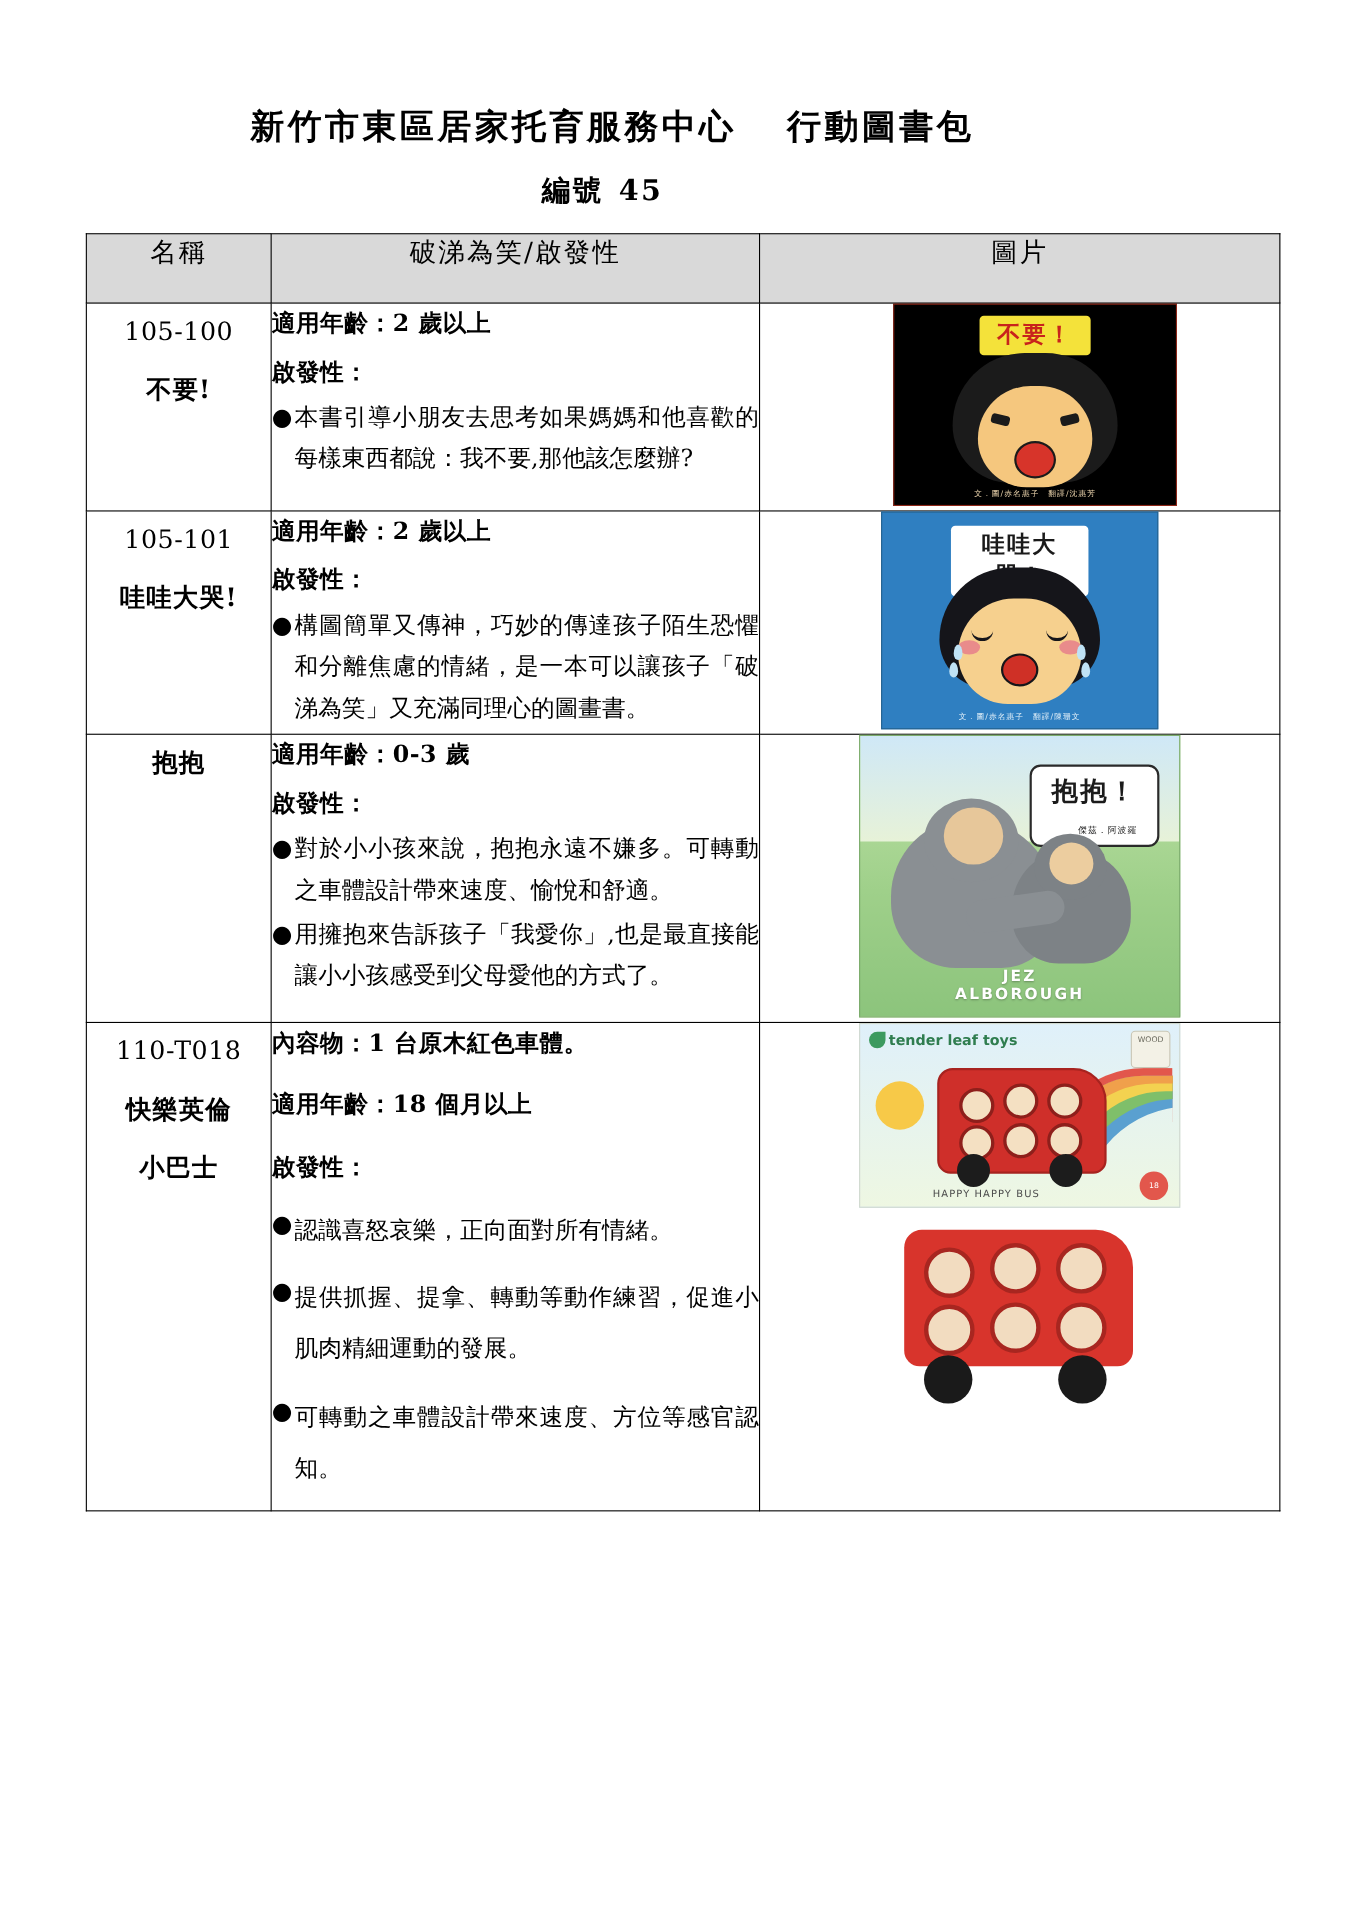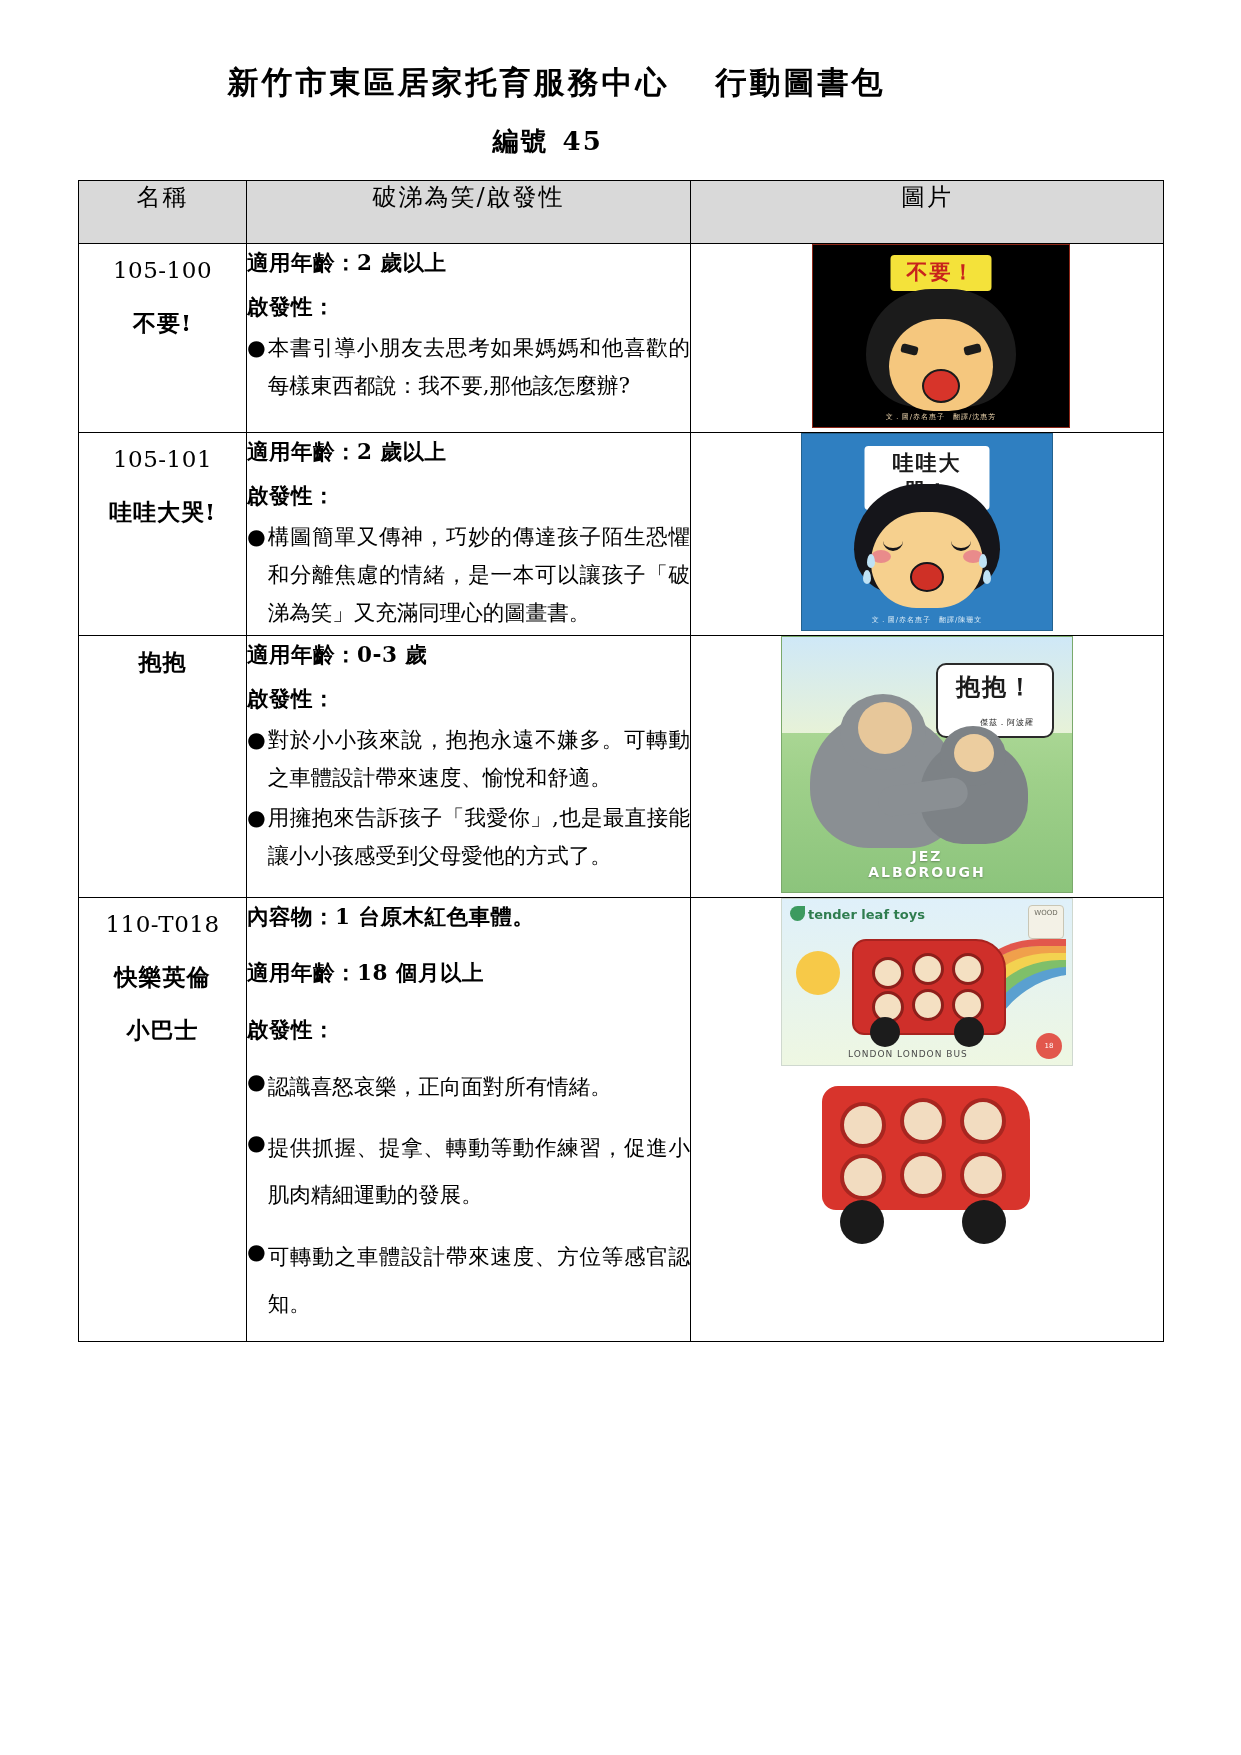--- a/index.html
+++ b/index.html
@@ -11,21 +11,21 @@
     width: 1241px;
     height: 1755px;
     font-family: "DejaVu Serif", "Liberation Serif", serif;
     color: #000000;
     position: relative;
   }
   .page {
     width: 1113px;
     height: 1755px;
     box-sizing: border-box;
-    padding: 52px 78px 0 78px;
+    padding: 84px 78px 0 78px;
     position: relative;
   }
   .doc-title {
     text-align: center;
     font-size: 31px;
     font-weight: bold;
     letter-spacing: 3px;
     margin: 10px 0 0 0;
     font-family: "DejaVu Serif", "Liberation Serif", serif;
   }
@@ -536,21 +536,21 @@
               <div class="bus">
                 <div class="hole" style="left:18px; top:16px;"></div>
                 <div class="hole" style="left:58px; top:12px;"></div>
                 <div class="hole" style="left:98px; top:12px;"></div>
                 <div class="hole" style="left:18px; top:50px;"></div>
                 <div class="hole" style="left:58px; top:48px;"></div>
                 <div class="hole" style="left:98px; top:48px;"></div>
                 <div class="wheel l"></div>
                 <div class="wheel r"></div>
               </div>
-              <div class="boxlabel">LONDON LONDON BUS</div>
+              <div class="boxlabel">HAPPY HAPPY BUS</div>
               <div class="badge">18 mths+</div>
             </div>
             <div class="toy-loose">
               <div class="body">
                 <div class="hole" style="left:18px; top:16px;"></div>
                 <div class="hole" style="left:78px; top:12px;"></div>
                 <div class="hole" style="left:138px; top:12px;"></div>
                 <div class="hole" style="left:18px; top:68px;"></div>
                 <div class="hole" style="left:78px; top:66px;"></div>
                 <div class="hole" style="left:138px; top:66px;"></div>

